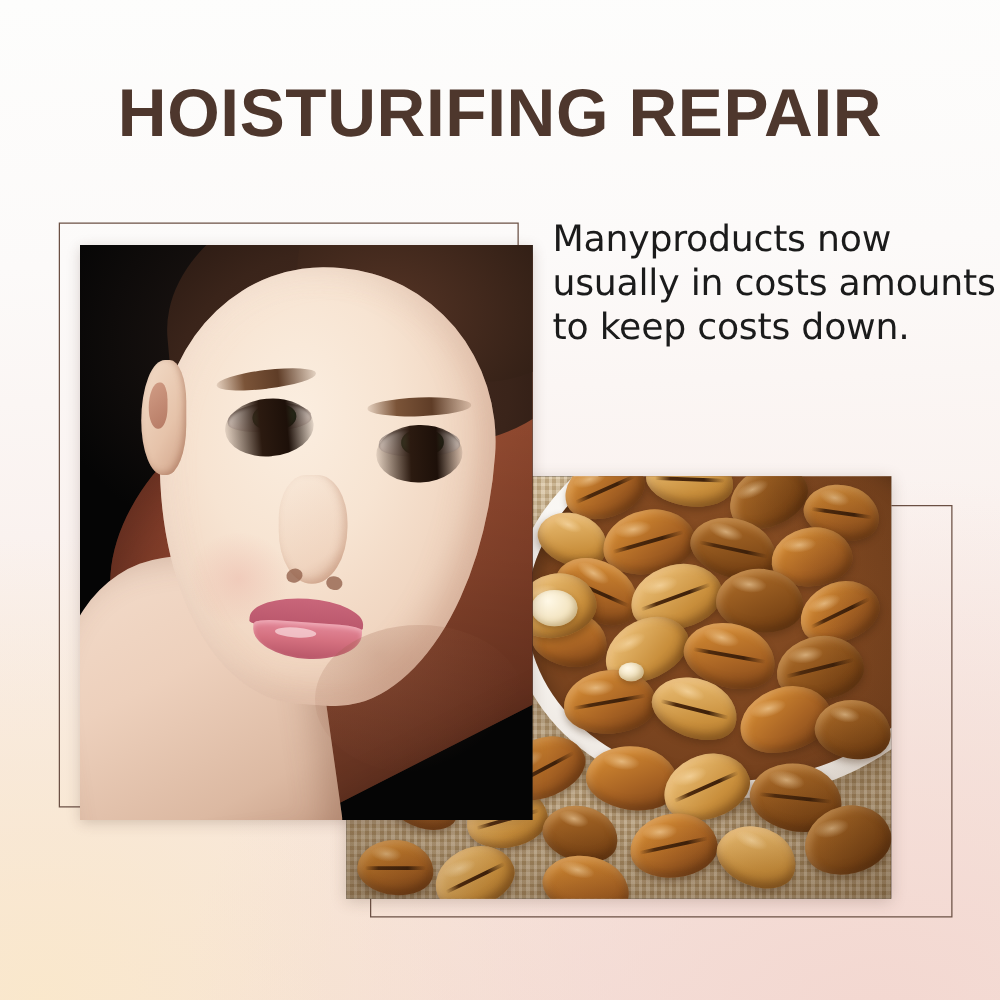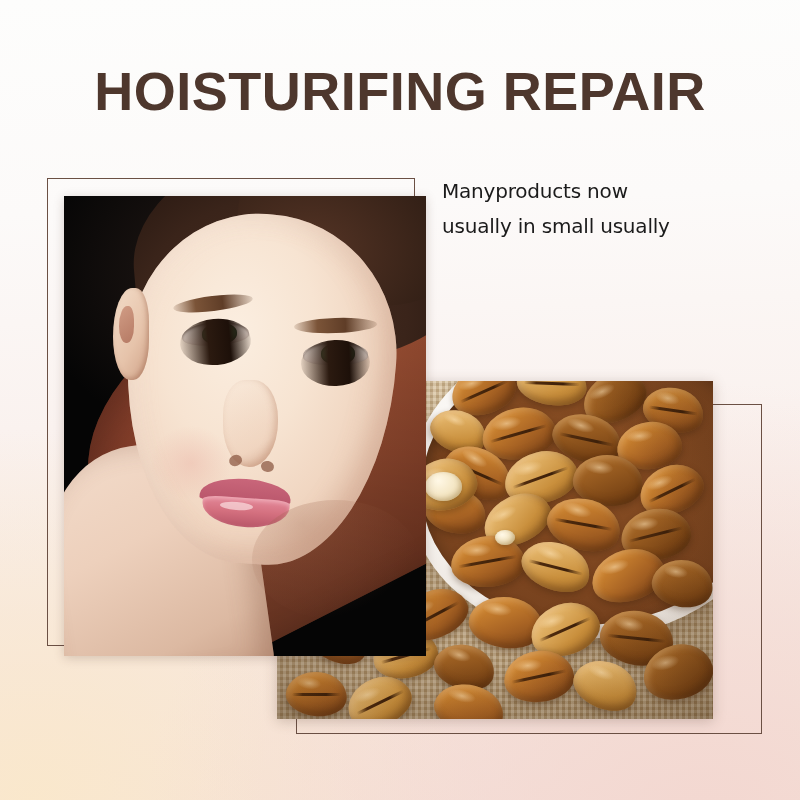--- a/index.html
+++ b/index.html
@@ -33,21 +33,21 @@
     line-height:1.05;
     white-space:nowrap;
     font-family:"Liberation Sans", sans-serif;
   }
 
   
   .body-copy {
     position:absolute;
     left:442px; top:174px;
     width:320px;
-    font-size:20px;
+    font-size:29px;
     line-height:35px;
     color:#1b1b1b;
     font-family:"DejaVu Sans", sans-serif;
     font-weight:400;
     letter-spacing:-0.2px;
   }
   .body-copy .ln { display:block; white-space:nowrap; }
 
   
   .outline-frame {
@@ -280,21 +280,22 @@
 </style>
 </head>
 <body>
 
 <div id="poster">
 
   <div class="title">HOISTURIFING REPAIR</div>
 
   <div class="body-copy">
     <span class="ln">Manyproducts now</span>
-    <span class="ln">usually in small usually</span>
+    <span class="ln">usually in costs amounts</span>
+    <span class="ln">to keep costs down.</span>
   </div>
 
   <div class="outline-frame frame-portrait"></div>
   <div class="outline-frame frame-nuts"></div>
 
   <div class="photo photo-nuts">
     <div class="nt-stage">
       <div class="nt-burlap"></div>
       <div class="nt-burlap-dark"></div>
 

